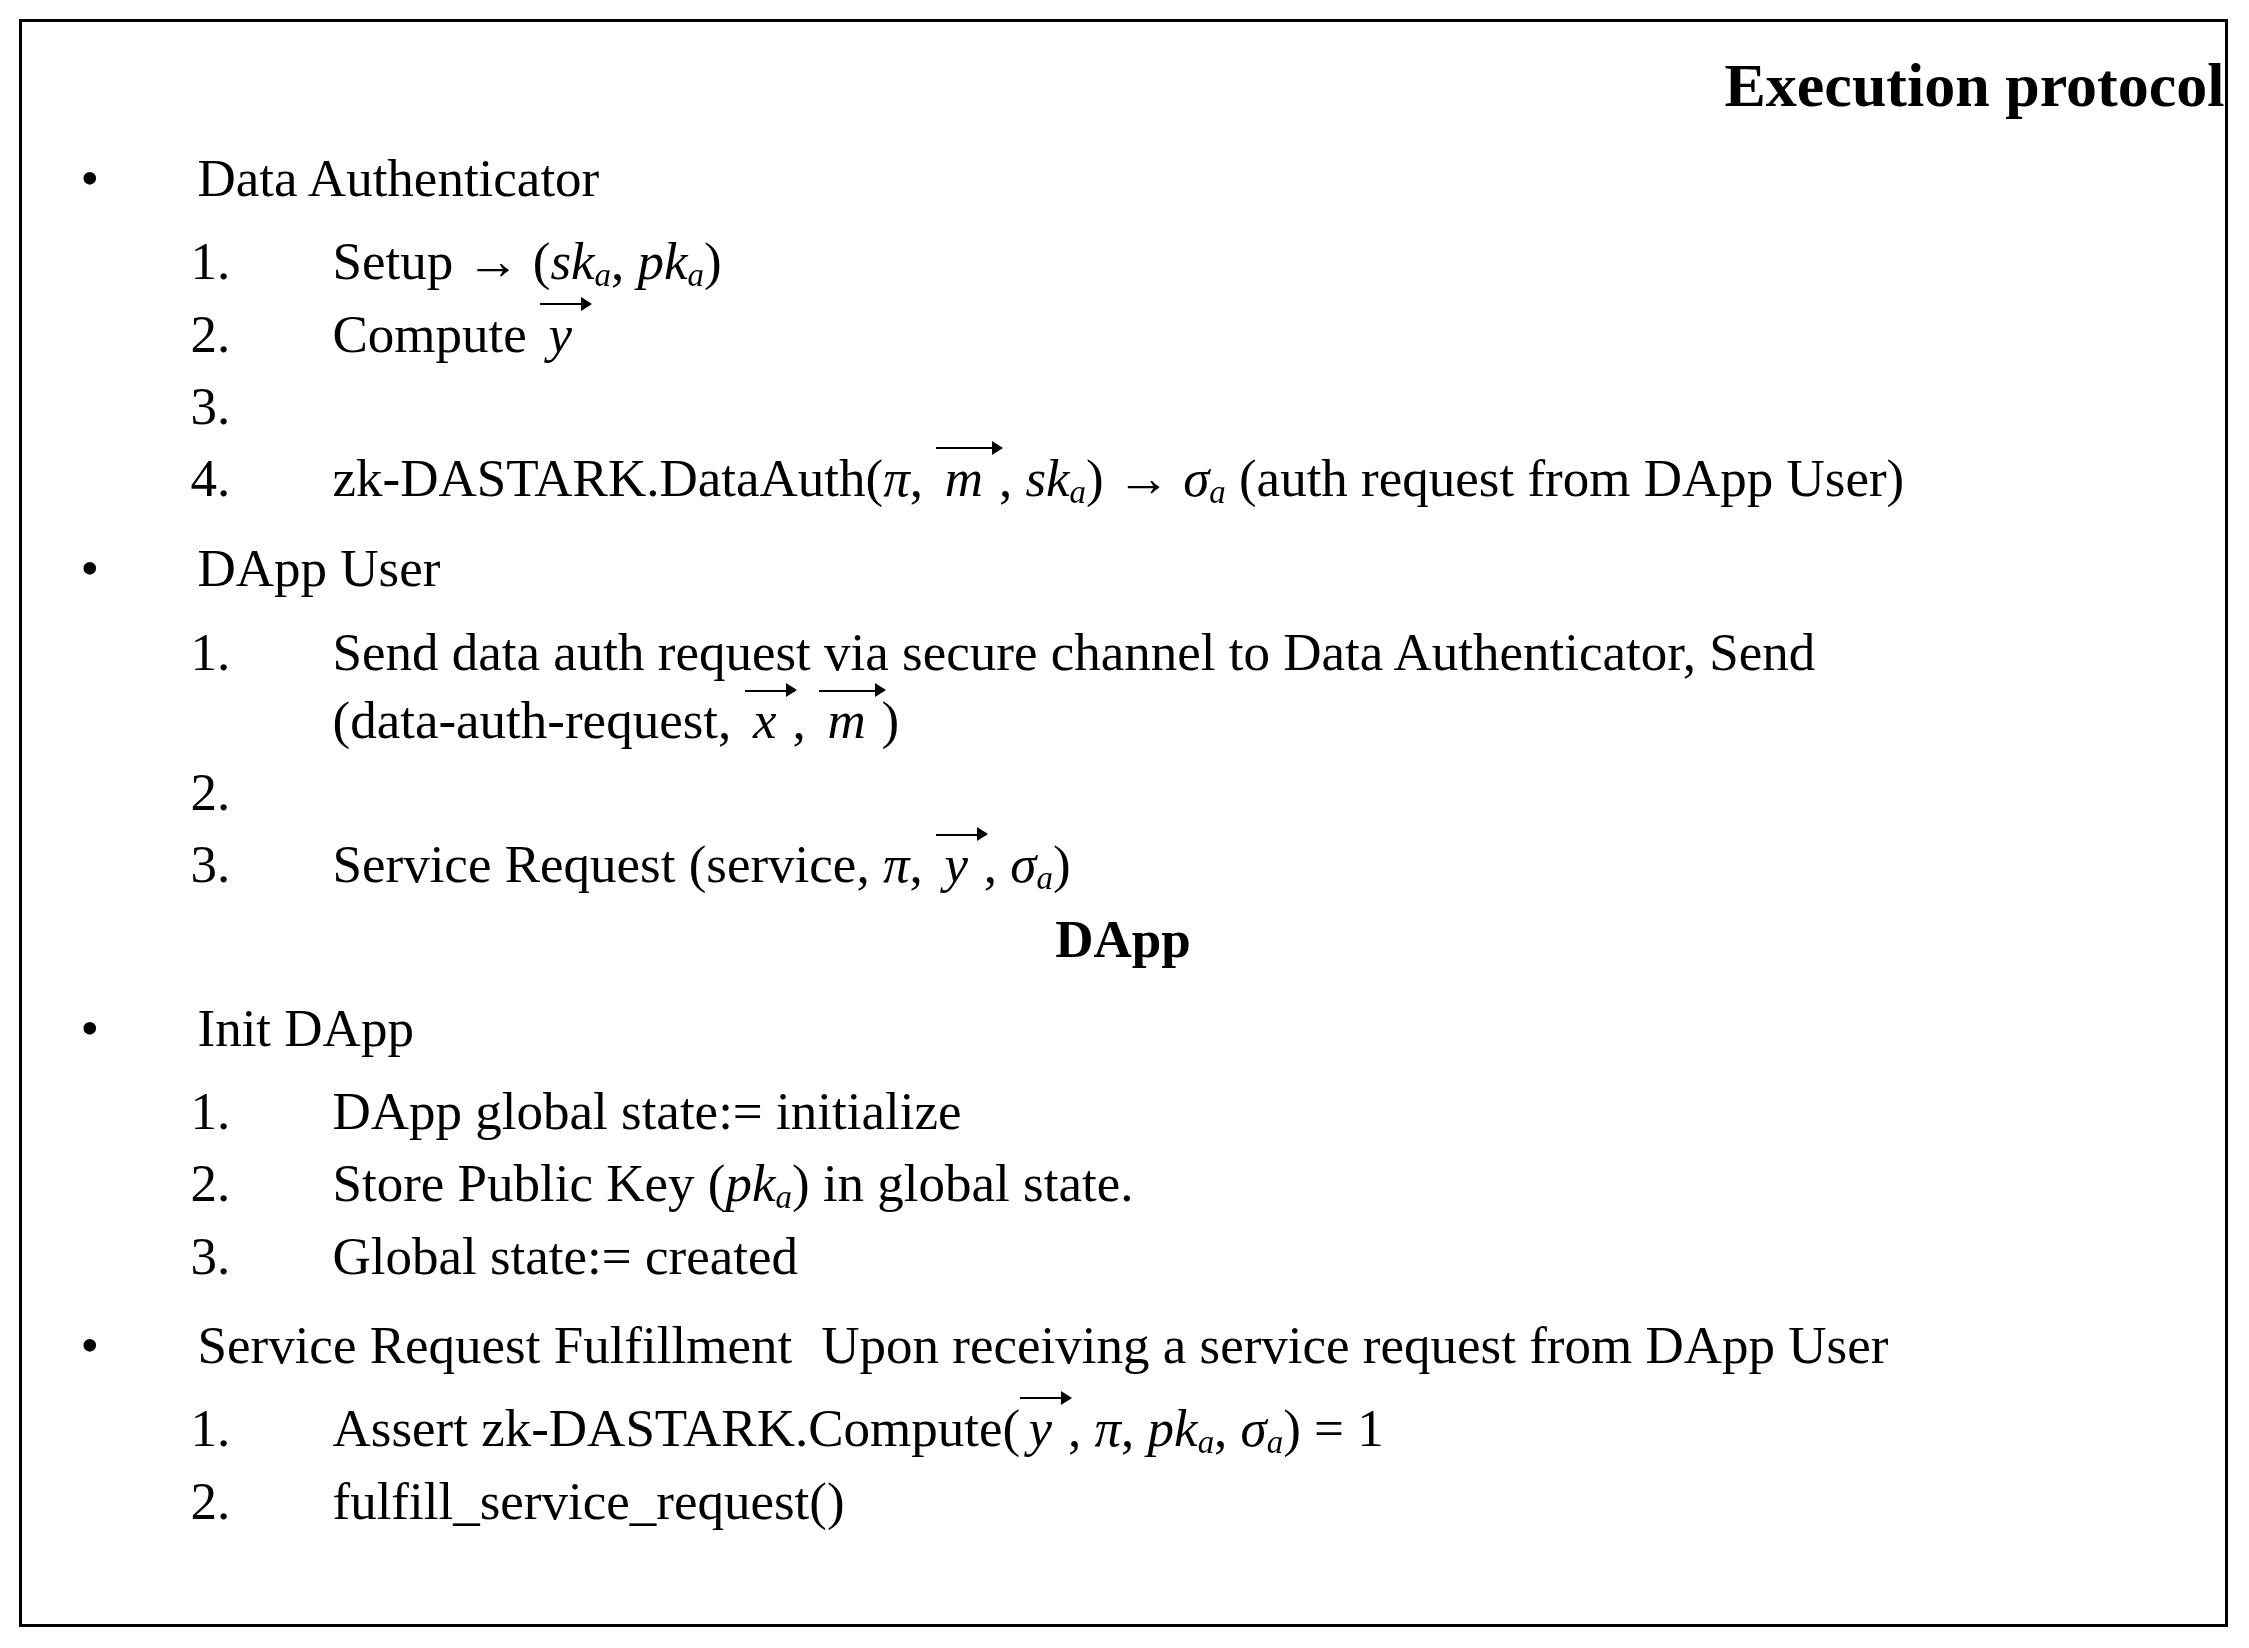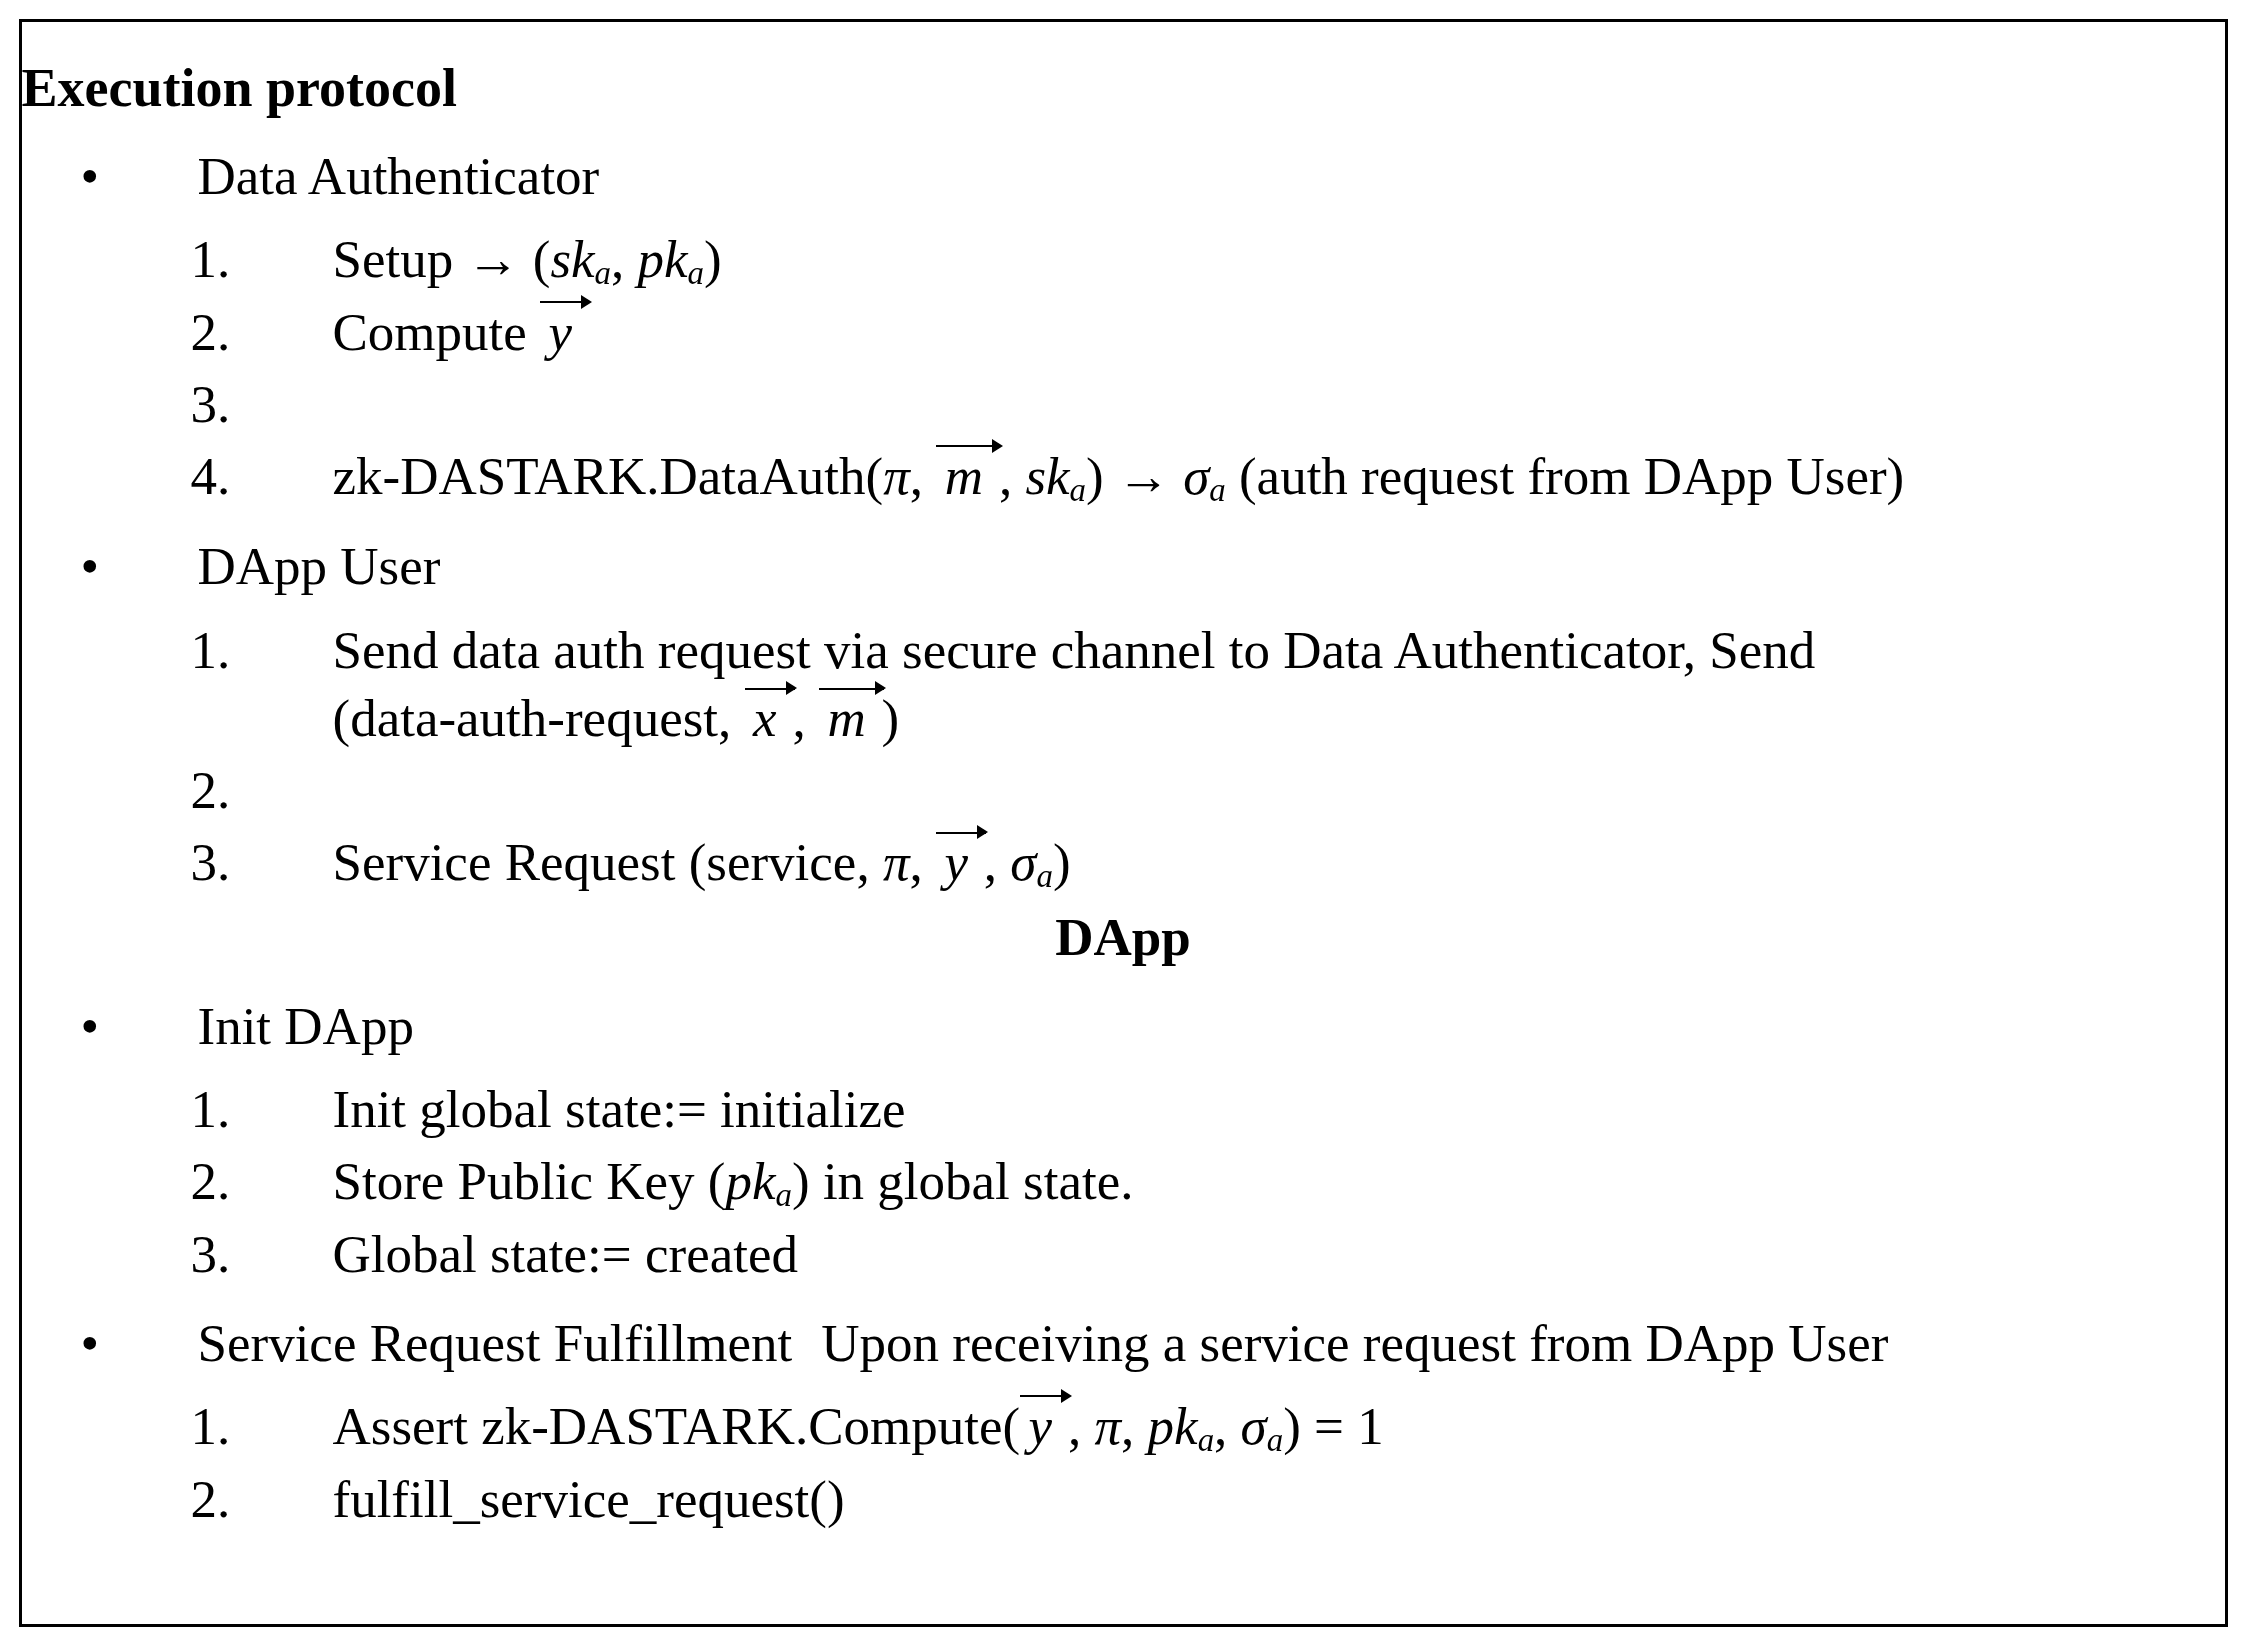--- a/index.html
+++ b/index.html
@@ -12,25 +12,25 @@
   .frame {
     position: absolute;
     left: 18.5px; top: 18.5px;
     width: 2209px; height: 1608px;
     border: 3.7px solid #000;
     box-sizing: border-box;
     overflow: hidden;
     background: #fff;
   }
   .title {
-    text-align: left;
+    text-align: right;
     font-weight: bold;
-    font-size: 54px;
+    font-size: 62px;
     line-height: 1.25;
-    margin-top: 33px;
+    margin-top: 25px;
   }
   .mid-heading {
     text-align: center;
     font-weight: bold;
     font-size: 53px;
     line-height: 1.27;
     margin: 6px 0 15px 0;
   }
   .sh {
     display: flex;
@@ -139,21 +139,21 @@
 
   <div class="mid-heading">DApp</div>
 
   <div class="sh">
     <span class="bullet">•</span>
     <span class="h">Init DApp</span>
 
   </div>
   <div class="item">
     <span class="num">1.</span>
-    <span class="body"><span class="rm">Init global state:= initialize</span></span>
+    <span class="body"><span class="rm">DApp global state:= initialize</span></span>
   </div>
   <div class="item">
     <span class="num">2.</span>
     <span class="body"><span class="rm">Store Public Key (</span><span class="it">pk</span><span class="sub">a</span><span class="rm">) in global state.</span></span>
   </div>
   <div class="item">
     <span class="num">3.</span>
     <span class="body"><span class="rm">Global state:= created</span></span>
   </div>
 

